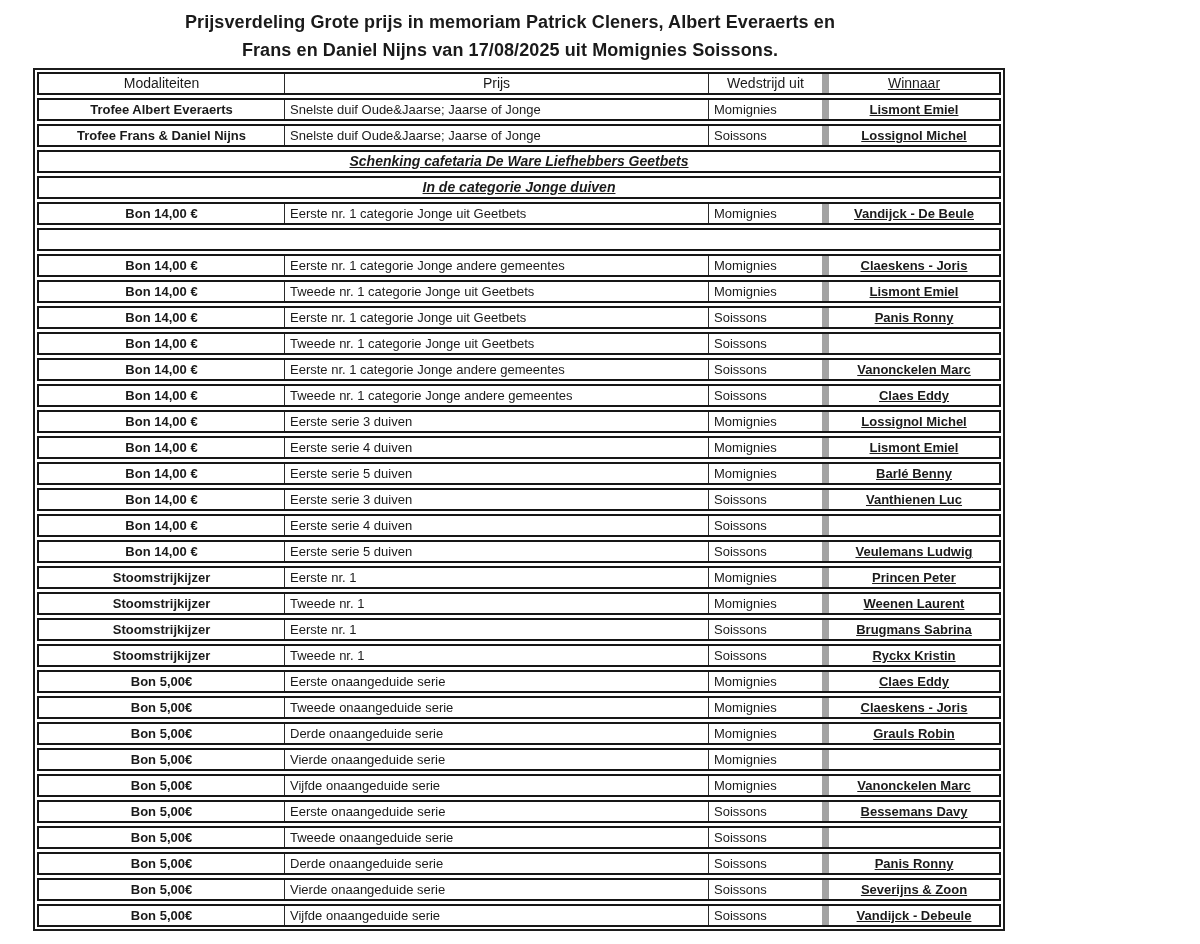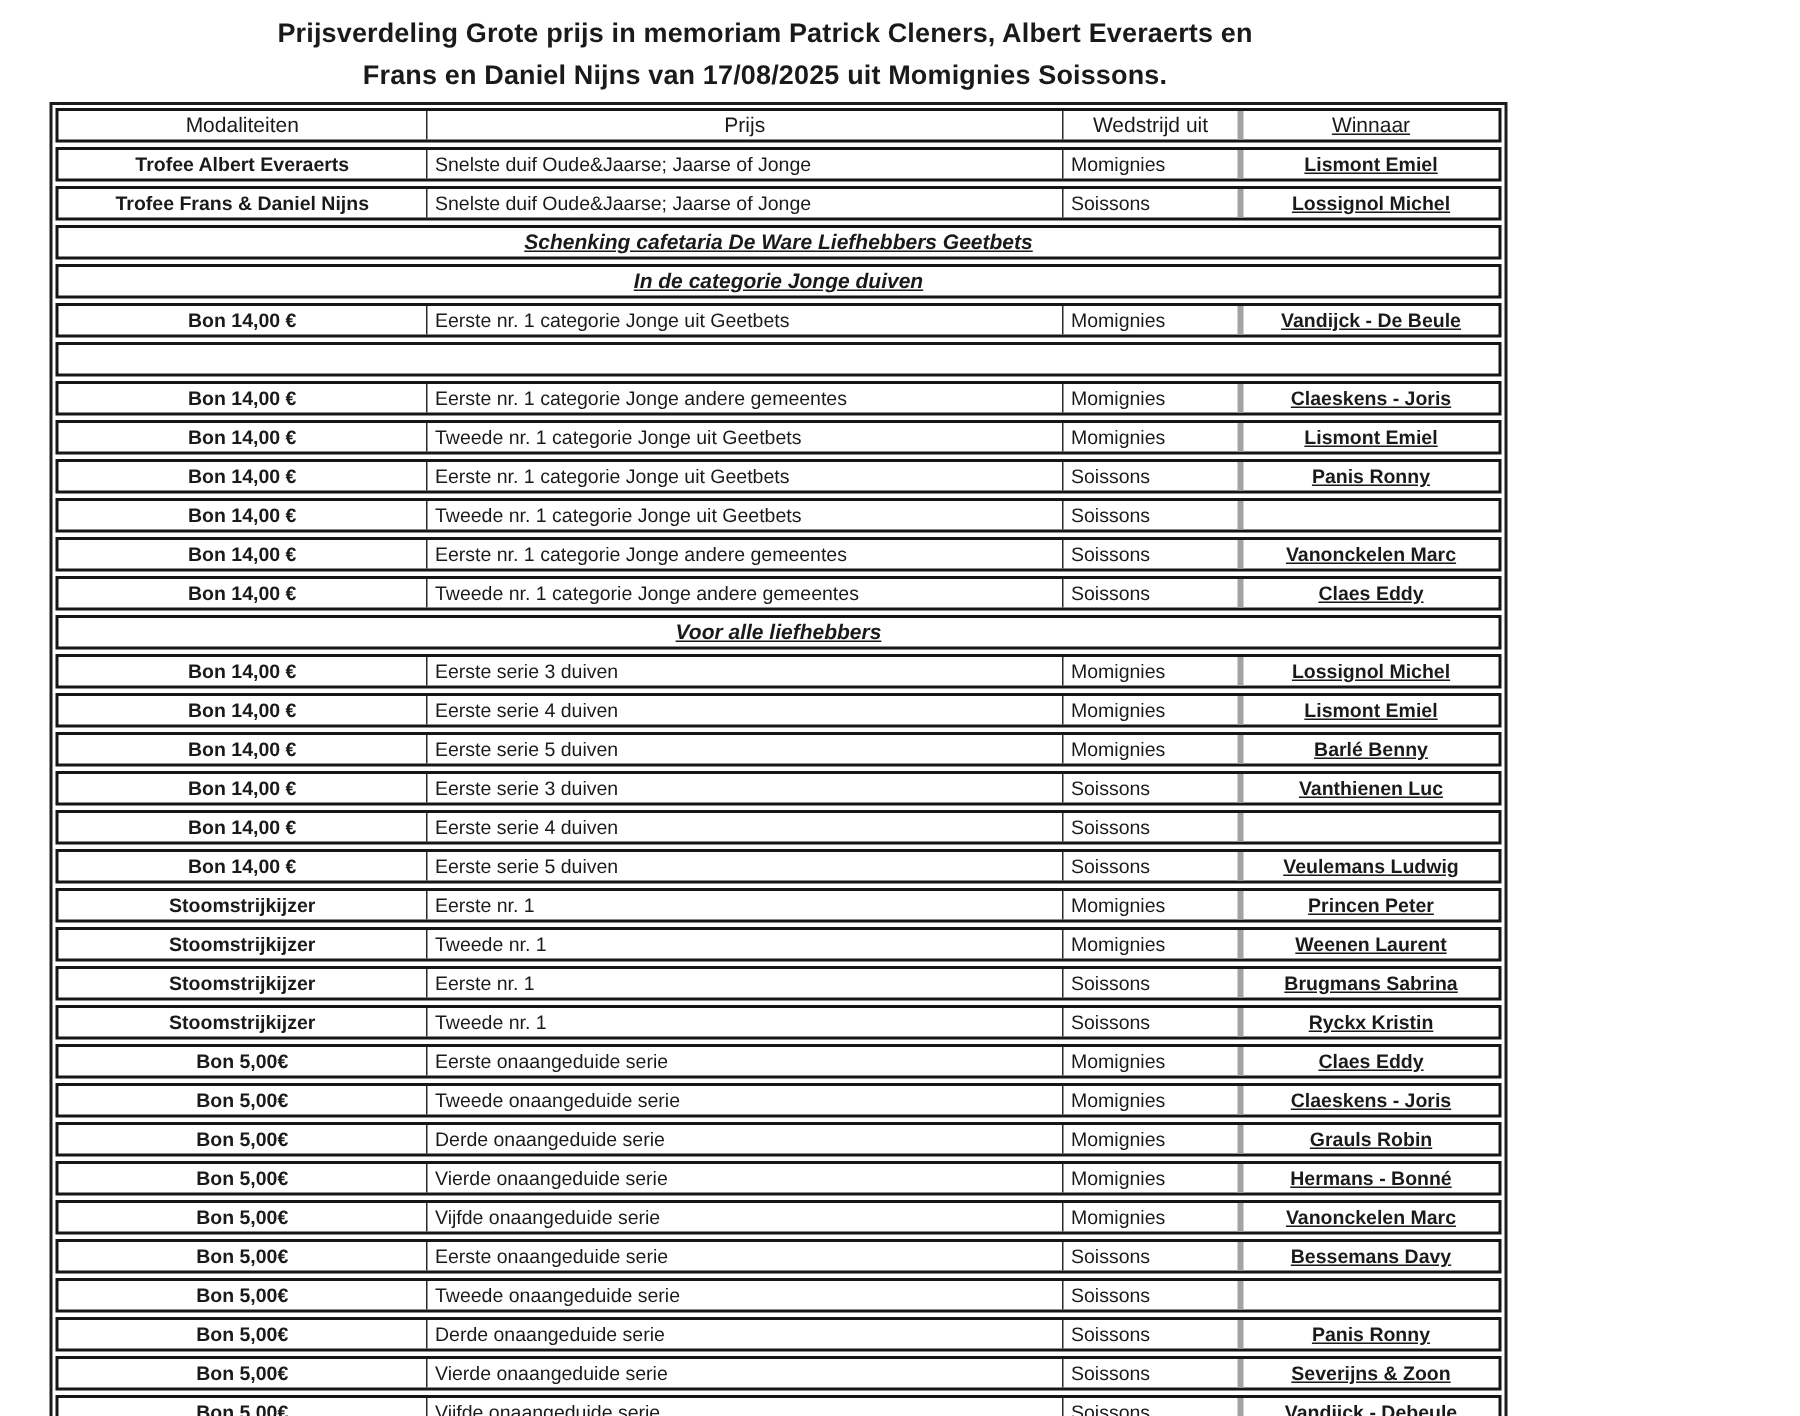--- a/index.html
+++ b/index.html
@@ -61,21 +61,21 @@
     justify-content: center;
     font-weight: bold;
     border-right: 1px solid #2a2a2a;
   }
   .c2 {
     padding-left: 5px;
     border-right: 1px solid #2a2a2a;
   }
   .c3 {
     padding-left: 5px;
-    border-right: 4px solid #a3a3a3;
+    border-right: 7px solid #a3a3a3;
   }
   .c4 {
     justify-content: center;
     font-weight: bold;
     text-decoration: underline;
   }
   .header-row .cell {
     font-weight: normal;
     justify-content: center;
     padding-left: 0;
@@ -164,23 +164,20 @@
           <div class="cell c2">Eerste nr. 1 categorie Jonge andere gemeentes</div>
           <div class="cell c3">Soissons</div>
           <div class="cell c4">Vanonckelen Marc</div>
         </div>
         <div class="row data">
           <div class="cell c1">Bon 14,00 €</div>
           <div class="cell c2">Tweede nr. 1 categorie Jonge andere gemeentes</div>
           <div class="cell c3">Soissons</div>
           <div class="cell c4">Claes Eddy</div>
         </div>
-        <div class="row section">
-          <div class="cell section-cell">Voor alle liefhebbers</div>
-        </div>
         <div class="row data">
           <div class="cell c1">Bon 14,00 €</div>
           <div class="cell c2">Eerste serie 3 duiven</div>
           <div class="cell c3">Momignies</div>
           <div class="cell c4">Lossignol Michel</div>
         </div>
         <div class="row data">
           <div class="cell c1">Bon 14,00 €</div>
           <div class="cell c2">Eerste serie 4 duiven</div>
           <div class="cell c3">Momignies</div>
@@ -248,21 +245,20 @@
         <div class="row data">
           <div class="cell c1">Bon 5,00€</div>
           <div class="cell c2">Derde onaangeduide serie</div>
           <div class="cell c3">Momignies</div>
           <div class="cell c4">Grauls Robin</div>
         </div>
         <div class="row data">
           <div class="cell c1">Bon 5,00€</div>
           <div class="cell c2">Vierde onaangeduide serie</div>
           <div class="cell c3">Momignies</div>
-          <div class="cell c4">Hermans - Bonné</div>
         </div>
         <div class="row data">
           <div class="cell c1">Bon 5,00€</div>
           <div class="cell c2">Vijfde onaangeduide serie</div>
           <div class="cell c3">Momignies</div>
           <div class="cell c4">Vanonckelen Marc</div>
         </div>
         <div class="row data">
           <div class="cell c1">Bon 5,00€</div>
           <div class="cell c2">Eerste onaangeduide serie</div>

